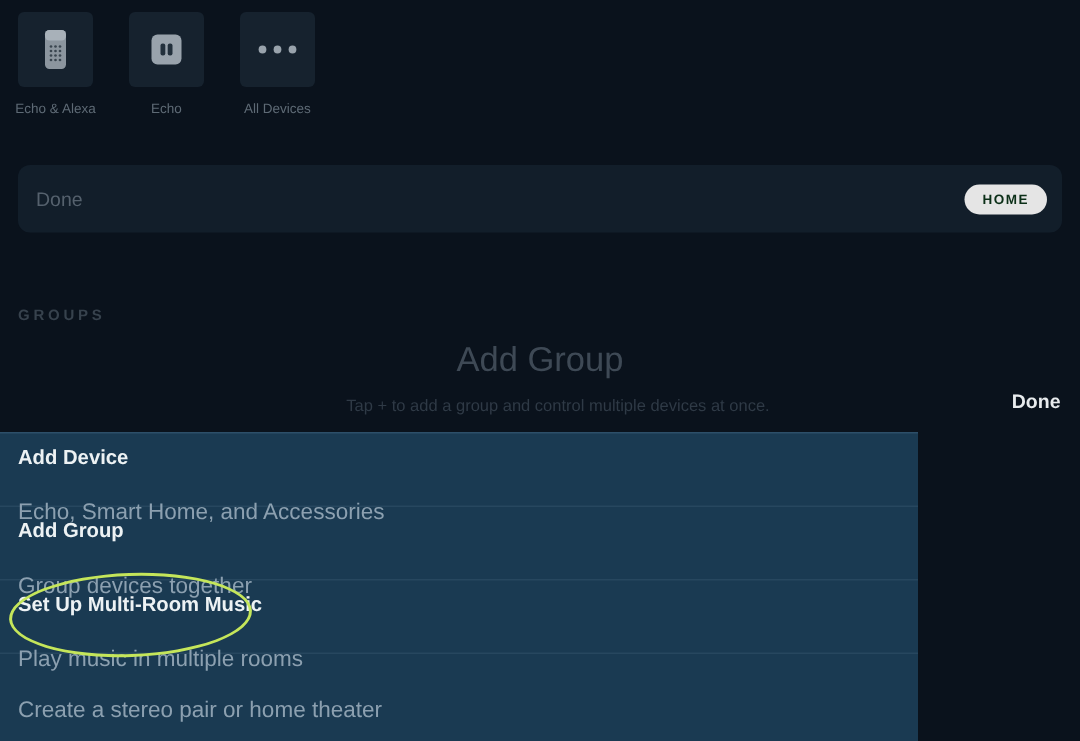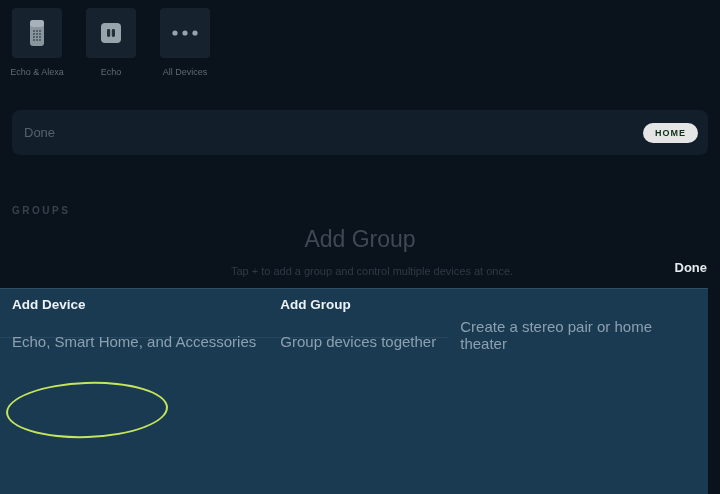--- a/index.html
+++ b/index.html
@@ -69,24 +69,24 @@
   .done-button {
     position: absolute; top: 260px; right: 13px;
     font-size: 13px; font-weight: 600; color: #E8EBED;
     background: none; border: none; cursor: pointer;
     font-family: "Liberation Sans", sans-serif;
   }
 
   
   .menu {
     position: absolute; top: 288px; left: 0;
-    width: 708px; height: 206px;
+    width: 612px; height: 206px;
     background: #1A3A52;
     border-top: 1px solid #2D4F69;
-    display: flex; flex-direction: row;
+    display: flex; flex-direction: column;
   }
   .menu-item {
     height: 49px;
     padding: 8px 12px 0 12px;
     border-bottom: 1px solid #27475F;
     cursor: pointer;
   }
   .menu-item:last-child { border-bottom: none; flex: 1; }
   .menu-item-title { font-size: 13.5px; font-weight: 700; color: #EDF2F4; }
   .menu-item-subtitle { margin-top: 21px; font-size: 15px; color: #8CA0B0; }
@@ -183,20 +183,24 @@
     <div class="menu-item">
       <div class="menu-item-title">Add Device</div>
       <div class="menu-item-subtitle">Echo, Smart Home, and Accessories</div>
     </div>
 
     <div class="menu-item">
       <div class="menu-item-title">Add Group</div>
       <div class="menu-item-subtitle">Group devices together</div>
     </div>
 
+    <div class="menu-item">
+      <div class="menu-item-title">Set Up Multi-Room Music</div>
+      <div class="menu-item-subtitle">Play music in multiple rooms</div>
+    </div>
 
     <div class="menu-item">
       <div class="menu-item-subtitle">Create a stereo pair or home theater</div>
     </div>
 
   </div>
 
   <div class="highlight-ellipse"></div>
 
 </div>

